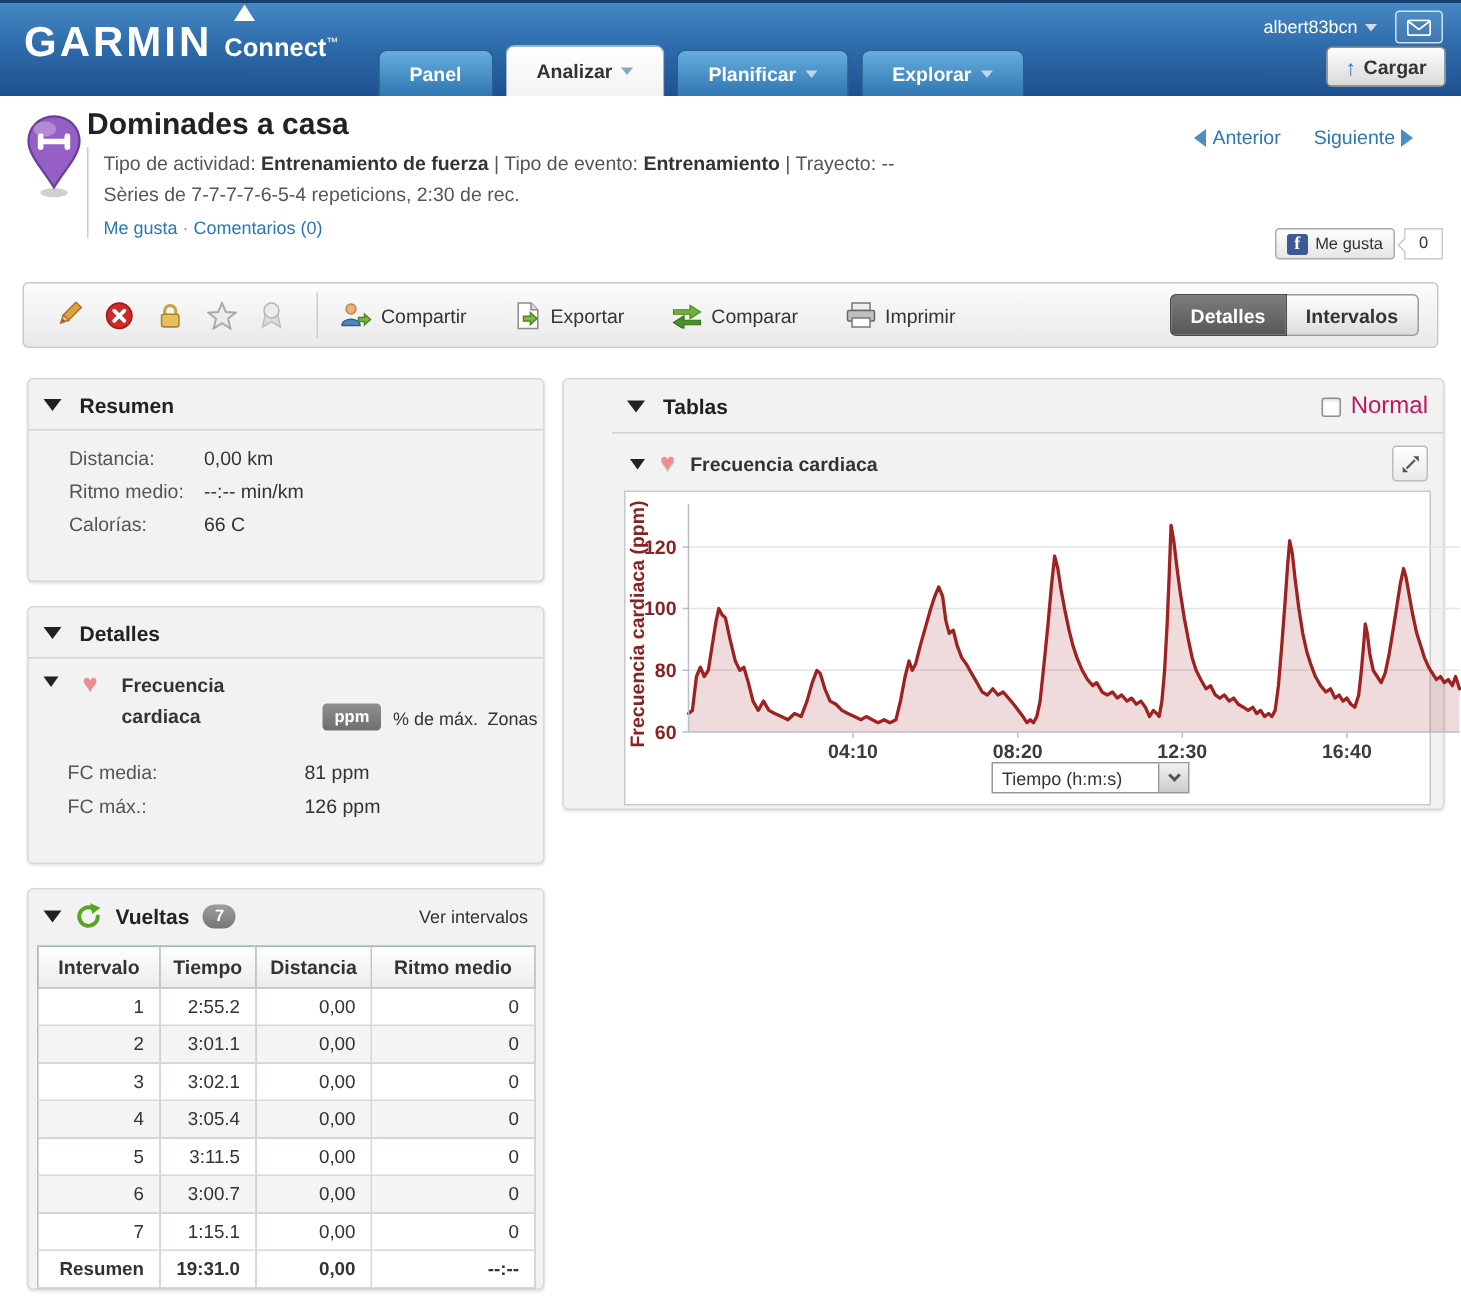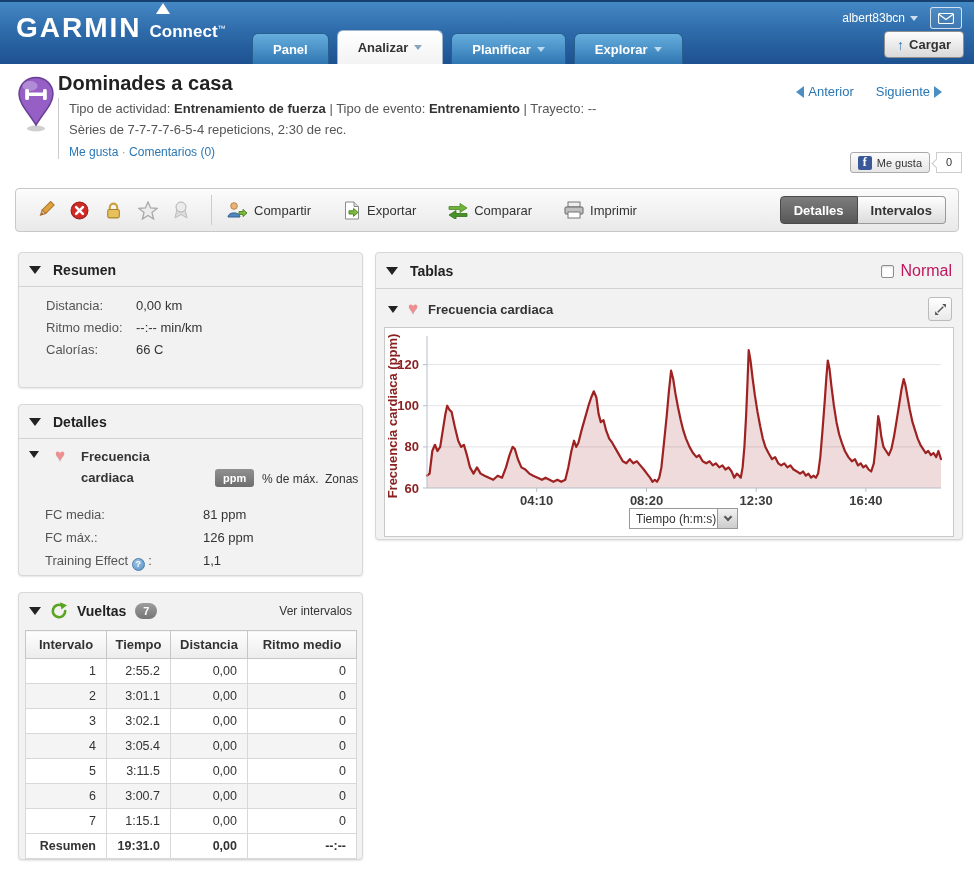--- a/index.html
+++ b/index.html
@@ -77,21 +77,21 @@
     box-shadow:0 1px 2px rgba(0,0,0,.10); }
   .panel-header { display:flex; align-items:center; gap:12px; padding:9px 10px 8px 10px; }
   .panel-header.rule { border-bottom:1px solid #d2d2d2; }
   .panel-title { font-size:14px; font-weight:bold; color:#222; }
   .tri-down { width:0; height:0; border-left:6px solid transparent; border-right:6px solid transparent; border-top:8px solid #222; cursor:pointer; }
   .tri-down.sm { border-left-width:5px; border-right-width:5px; border-top-width:7px; }
 
   #panel-resumen { left:18px; top:252px; width:345px; height:136px; }
   #panel-detalles { left:18px; top:404px; width:345px; height:172px; }
   #panel-vueltas { left:18px; top:592px; width:345px; height:268px; }
-  #panel-tablas { left:375px; top:252px; width:588px; height:288px; }
+  #panel-tablas { left:375px; top:252px; width:588px; height:288px;padding-left:32px; }
 
   .kv-rows { padding:8px 0 0 27px; }
   .kv-row { font-size:13px; line-height:22px; }
   .kv-label { display:inline-block; width:90px; color:#555; }
   .kv-value { color:#333; }
 
   
   .hr-head { position:relative; height:56px; margin-top:4px; }
   .hr-head .tri-down { position:absolute; left:10px; top:8px; }
   .heart { font-size:17px; color:#ef8e8e; text-shadow:0 1px 0 rgba(0,0,0,.15); }
@@ -122,21 +122,21 @@
   
   .normal-wrap { margin-left:auto; display:flex; align-items:center; gap:6px; }
   .checkbox { width:13px; height:13px; border:1px solid #8e8e8e; border-radius:2px; background:#fff;
     box-shadow:inset 0 1px 2px rgba(0,0,0,.15); cursor:pointer; }
   .normal-label { font-size:16px; color:#be185d; }
   .subpanel-header { display:flex; align-items:center; gap:10px; padding:8px 10px 6px 12px; position:relative; }
   .subpanel-title { font-size:13px; font-weight:bold; color:#333; }
   .expand-btn { margin-left:auto; width:24px; height:24px; border:1px solid #bbb; border-radius:3px;
     background:linear-gradient(#fff,#e9e9e9); display:flex; align-items:center; justify-content:center; cursor:pointer; }
   .chart-box { position:relative; margin:0 8px; height:210px; background:#fff; border:1px solid #c9c9c9; }
-  .xaxis-select { position:absolute; left:244px; top:180px; width:109px; height:21px;
+  .xaxis-select { position:absolute; left:244px; top:180px; width:132px; height:21px;
     border:1px solid #999; background:#fff; display:flex; align-items:center; cursor:pointer; }
   .xaxis-select .sel-text { flex:1; font-size:12px; color:#333; padding-left:6px; }
   .sel-arrow-box { width:20px; height:100%; background:linear-gradient(#f2f2f2,#ccc); border-left:1px solid #999;
     display:flex; align-items:center; justify-content:center; }
   .chev { width:6px; height:6px; border-right:2px solid #555; border-bottom:2px solid #555; transform:rotate(45deg); margin-top:-3px; }
 </style>
 </head>
 <body>
 
 <div id="page">
@@ -327,22 +327,20 @@
         <span>Frecuencia</span><br>
         <span>cardiaca</span>
       </span>
       <span class="ppm-badge">ppm</span>
       <span class="pct-link">% de máx.</span>
       <span class="zonas-link">Zonas</span>
     </div>
     <div class="hr-rows">
       <div class="hr-row"><span class="hr-label">FC media:</span><span class="kv-value">81 ppm</span></div>
       <div class="hr-row"><span class="hr-label">FC máx.:</span><span class="kv-value">126 ppm</span></div>
-      <div class="hr-row">
-        <span class="hr-label"><span>Training Effect</span> <span class="help">?</span> <span>:</span></span><span class="kv-value">1,1</span></div>
     </div>
   </div>
 
   <div class="panel" id="panel-vueltas">
     <div class="panel-header" style="gap:9px;">
       <span class="tri-down"></span>
       <svg width="18" height="18" viewBox="0 0 18 18">
           <path d="M15.2 9 a6.2 6.2 0 1 1 -3.4 -5.5" fill="none" stroke="#5aa41f" stroke-width="2.6" stroke-linecap="round"></path>
           <polygon points="10.2,0.2 17,3.2 11.4,7.4" fill="#5aa41f"></polygon>
         </svg>

